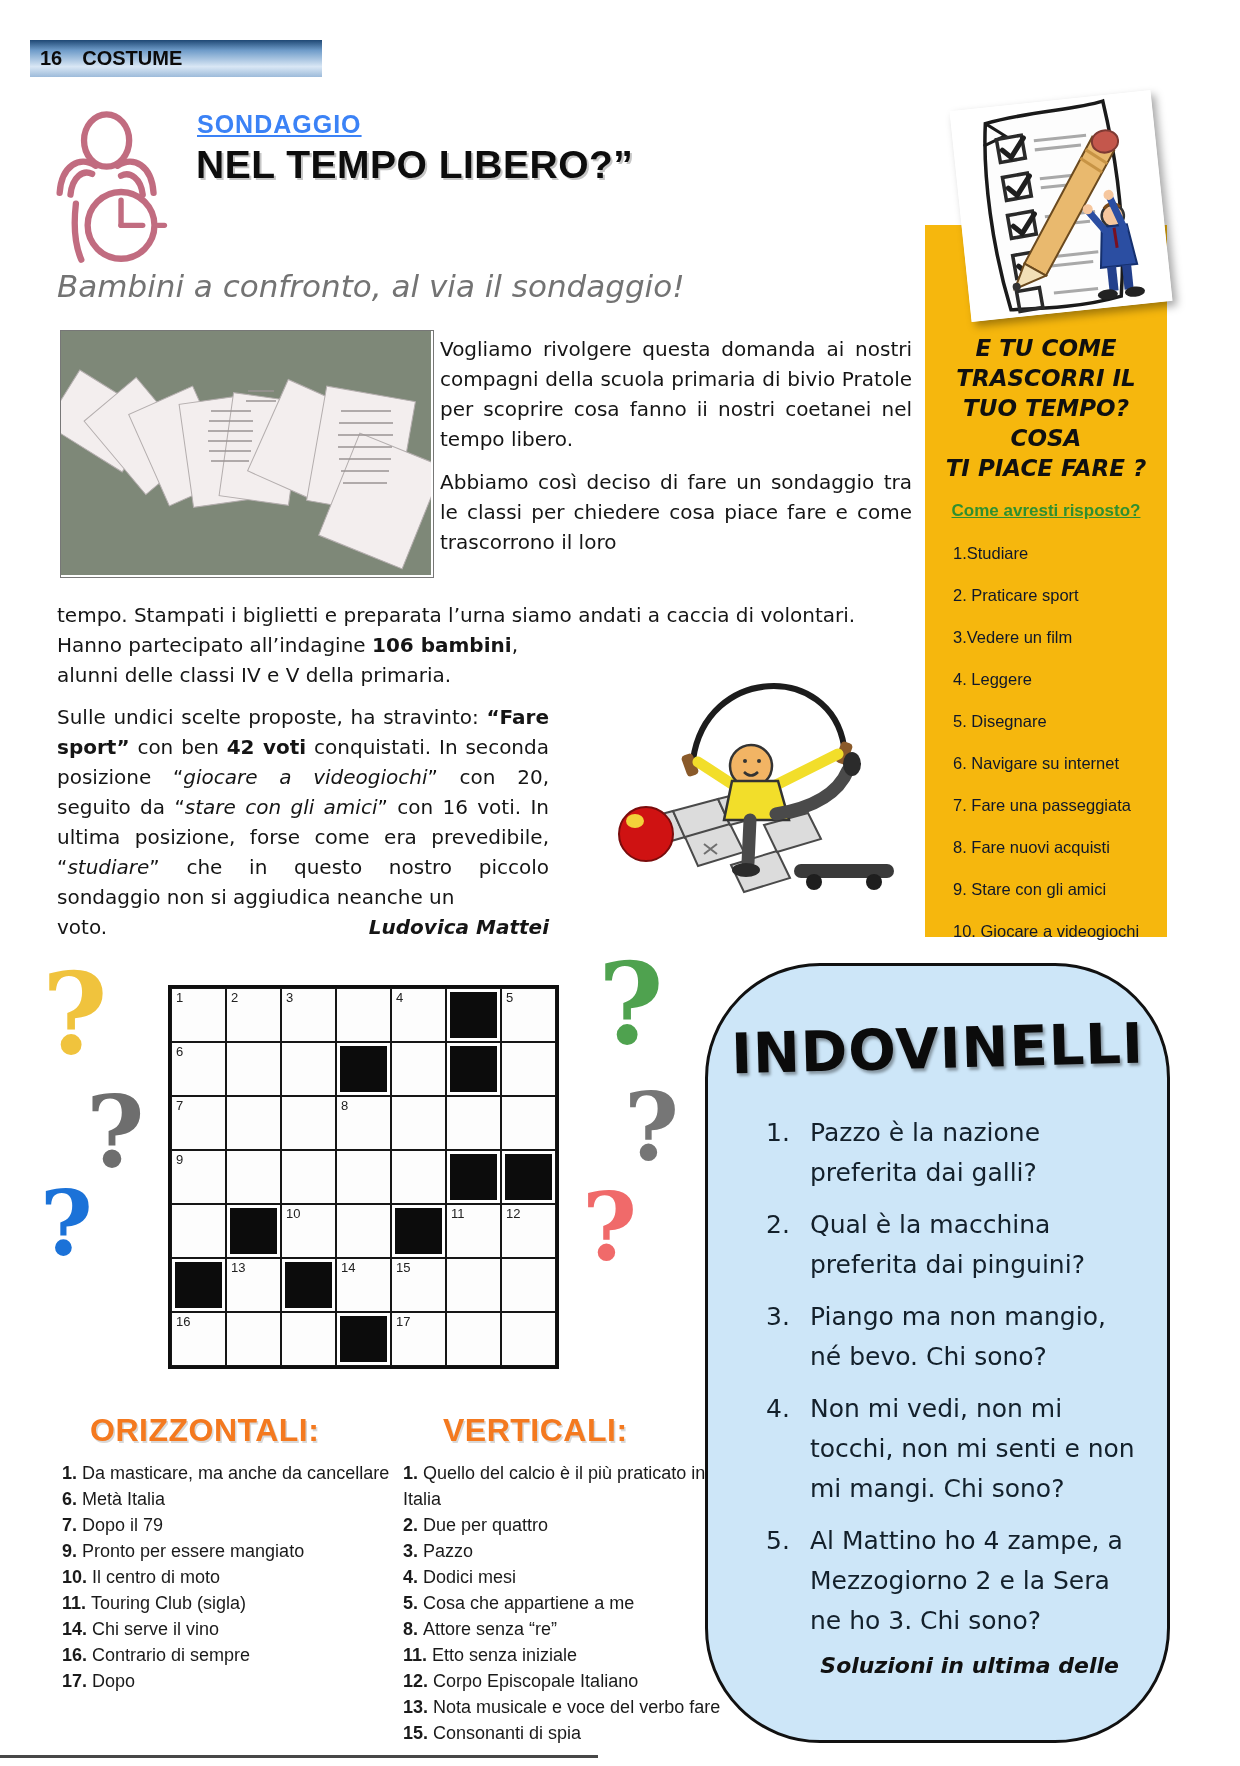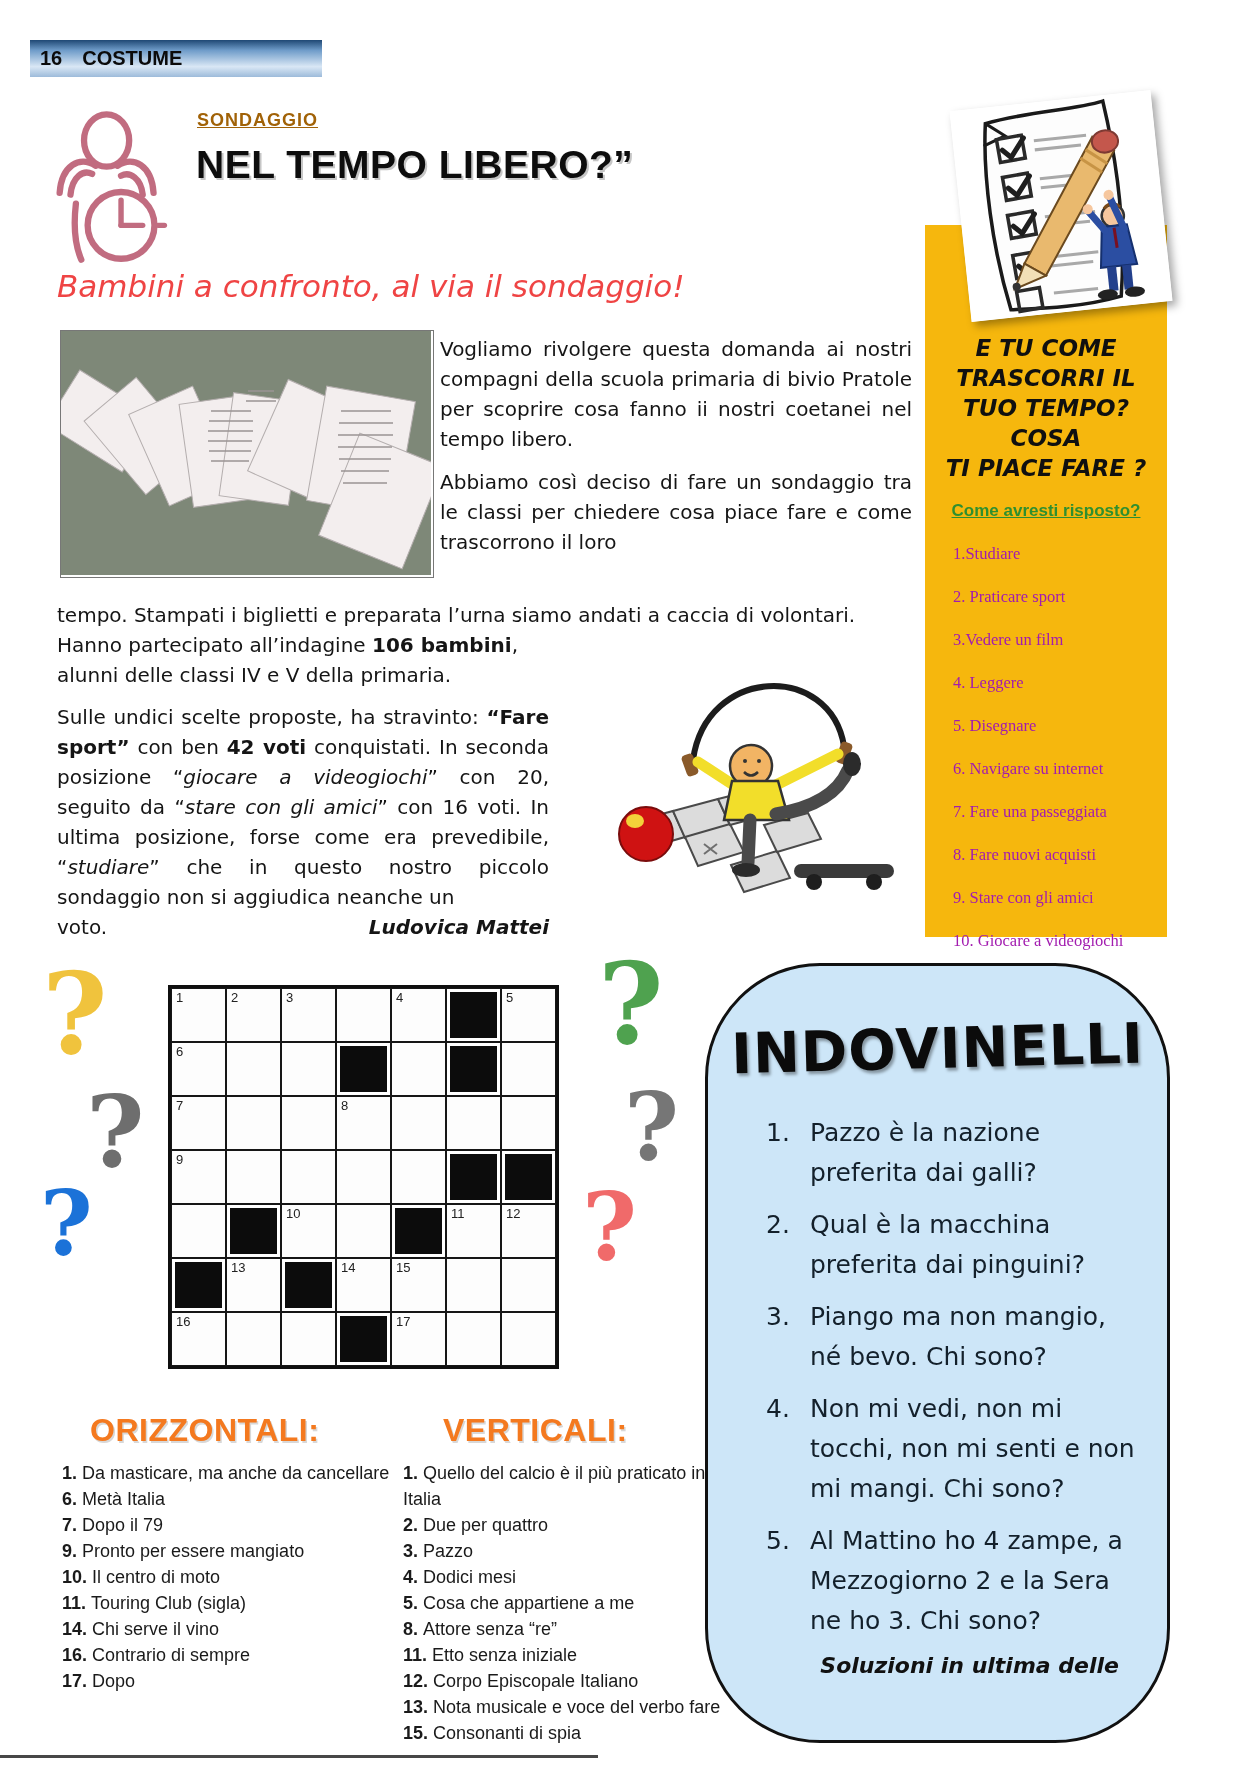--- a/index.html
+++ b/index.html
@@ -7,25 +7,25 @@
         font-family:"DejaVu Sans",sans-serif;color:#111;margin:0 auto;}
   .abs{position:absolute;}
 
   
   .header-bar{left:30px;top:40px;width:292px;height:37px;
     background:linear-gradient(180deg,#1f4874 0%,#6f9cc9 28%,#d9e7f5 72%,#9dbbda 100%);
     display:flex;align-items:center;gap:20px;padding-left:10px;box-sizing:border-box;}
   .header-bar span{font-family:"Liberation Sans",sans-serif;font-weight:700;font-size:20px;color:#0b0b0b;}
 
   
-  .kicker{left:197px;top:110px;font-weight:700;font-size:18px;color:#a16207;
+  .kicker{left:197px;top:110px;font-weight:700;font-size:25px;color:#3b82f6;
     text-decoration:underline;letter-spacing:1px;font-family:"Liberation Sans",sans-serif;}
   .title{left:196px;top:138px;width:560px;font-family:"Liberation Sans",sans-serif;
     font-weight:800;font-size:39px;line-height:53px;color:#0d0d0d;text-shadow:2px 2px 0 #c6c6c6;letter-spacing:0.5px;}
-  .subtitle{left:57px;top:268px;width:660px;font-size:31px;font-style:italic;color:#ef4444;}
+  .subtitle{left:57px;top:268px;width:660px;font-size:31px;font-style:italic;color:#737373;}
 
   
   .bodytxt{font-size:20px;line-height:30px;color:#151515;}
   .col-right{left:440px;top:334px;width:472px;}
   .col-right p{margin:0 0 13px 0;}
   .j{text-align:justify;}
   .fullline{left:57px;top:600px;width:862px;}
   .participants{left:57px;top:630px;width:580px;}
   .results{left:57px;top:702px;width:492px;text-align:justify;}
   .b{font-weight:700;}
@@ -36,21 +36,21 @@
   
   .photo{left:60px;top:330px;width:372px;height:246px;border:1px solid #777;}
 
   
   .sidebar{left:925px;top:225px;width:242px;height:712px;background:#F6B70D;box-sizing:border-box;}
   .sb-head{margin-top:108px;text-align:center;font-weight:700;font-style:italic;
     font-size:23px;line-height:30px;color:#101010;}
   .sb-sub{margin-top:18px;text-align:center;font-size:17px;font-weight:700;color:#2F8F2F;
     text-decoration:underline;font-family:"Liberation Sans",sans-serif;}
   .sb-options{margin:22px 0 0 28px;}
-  .opt{font-size:16.5px;color:#a21caf;margin-bottom:23px;font-family:Liberation Serif, serif;margin-top:23px;}
+  .opt{font-size:16.5px;color:#0f172a;margin-bottom:23px;font-family:Liberation Sans, sans-serif;margin-top:23px;}
 
   .clipart{left:960px;top:100px;width:202px;height:212px;transform:rotate(-6deg);
     box-shadow:4px 5px 9px rgba(0,0,0,0.35);background:#fff;}
 
   
   .xword{left:168px;top:985px;border:3px solid #0f0f0f;display:grid;
     grid-template-columns:repeat(7,55px);grid-auto-rows:54px;background:#fff;}
   .cell{border:1.5px solid #161616;position:relative;background:#fdfdfd;box-sizing:border-box;}
   .cell.black{background:#0c0c0c;box-shadow:inset 0 0 0 3px #ffffff;}
   .cellnum{position:absolute;top:1px;left:4px;font-size:13px;color:#222;

